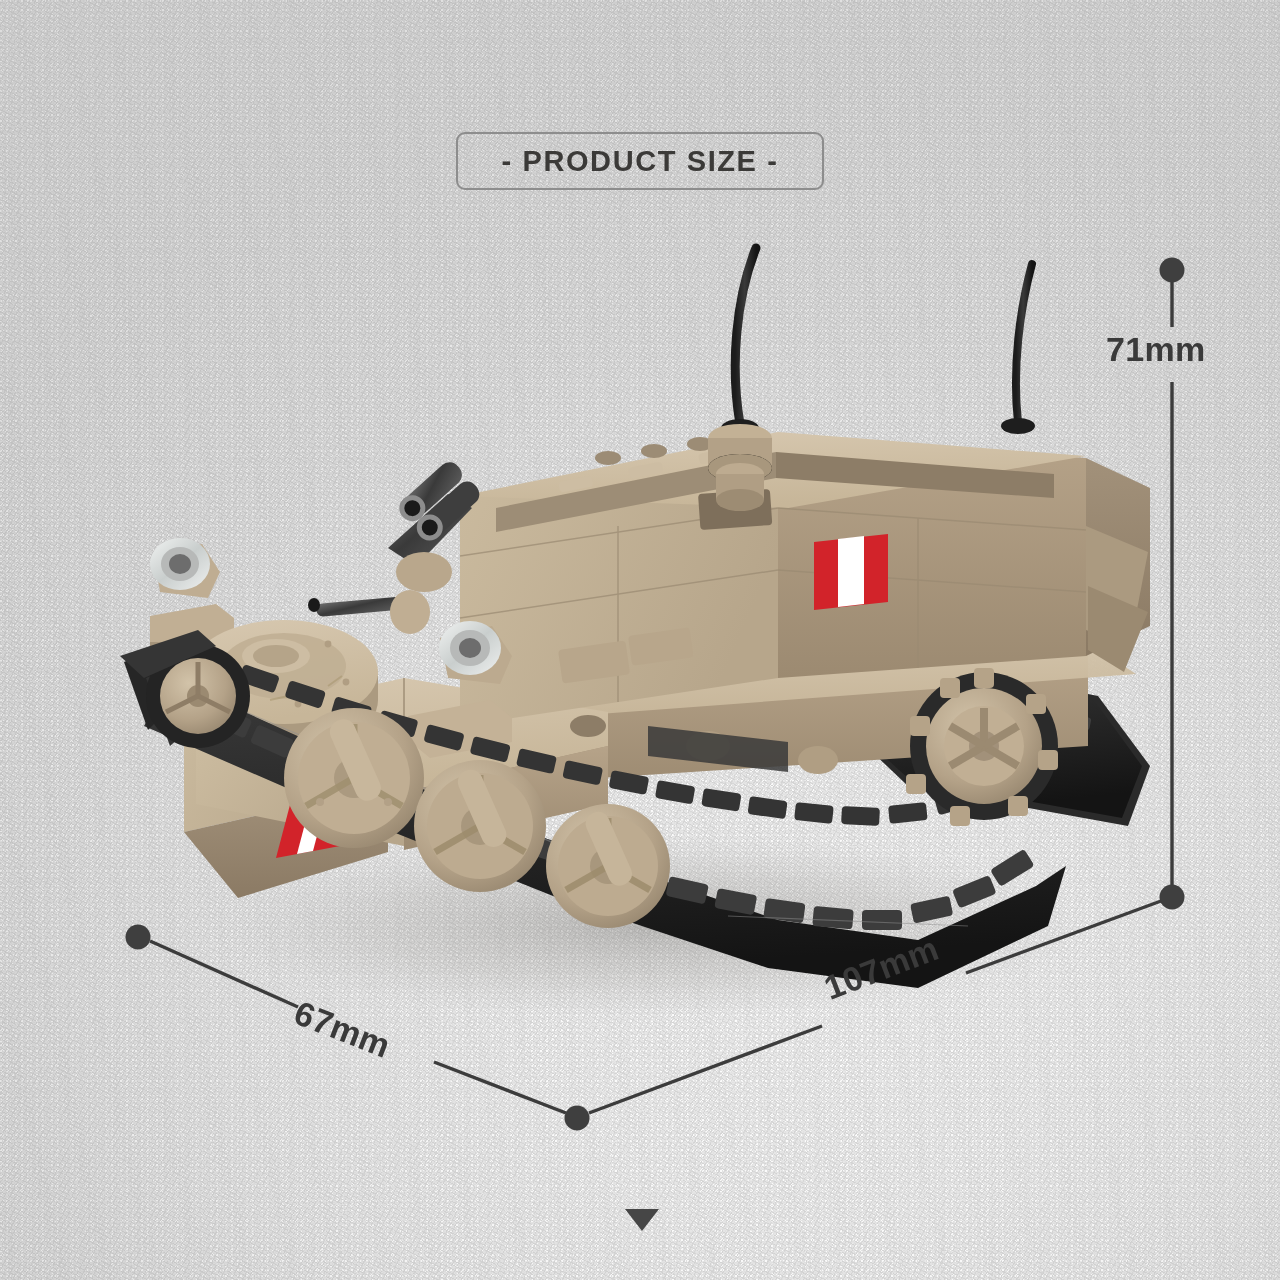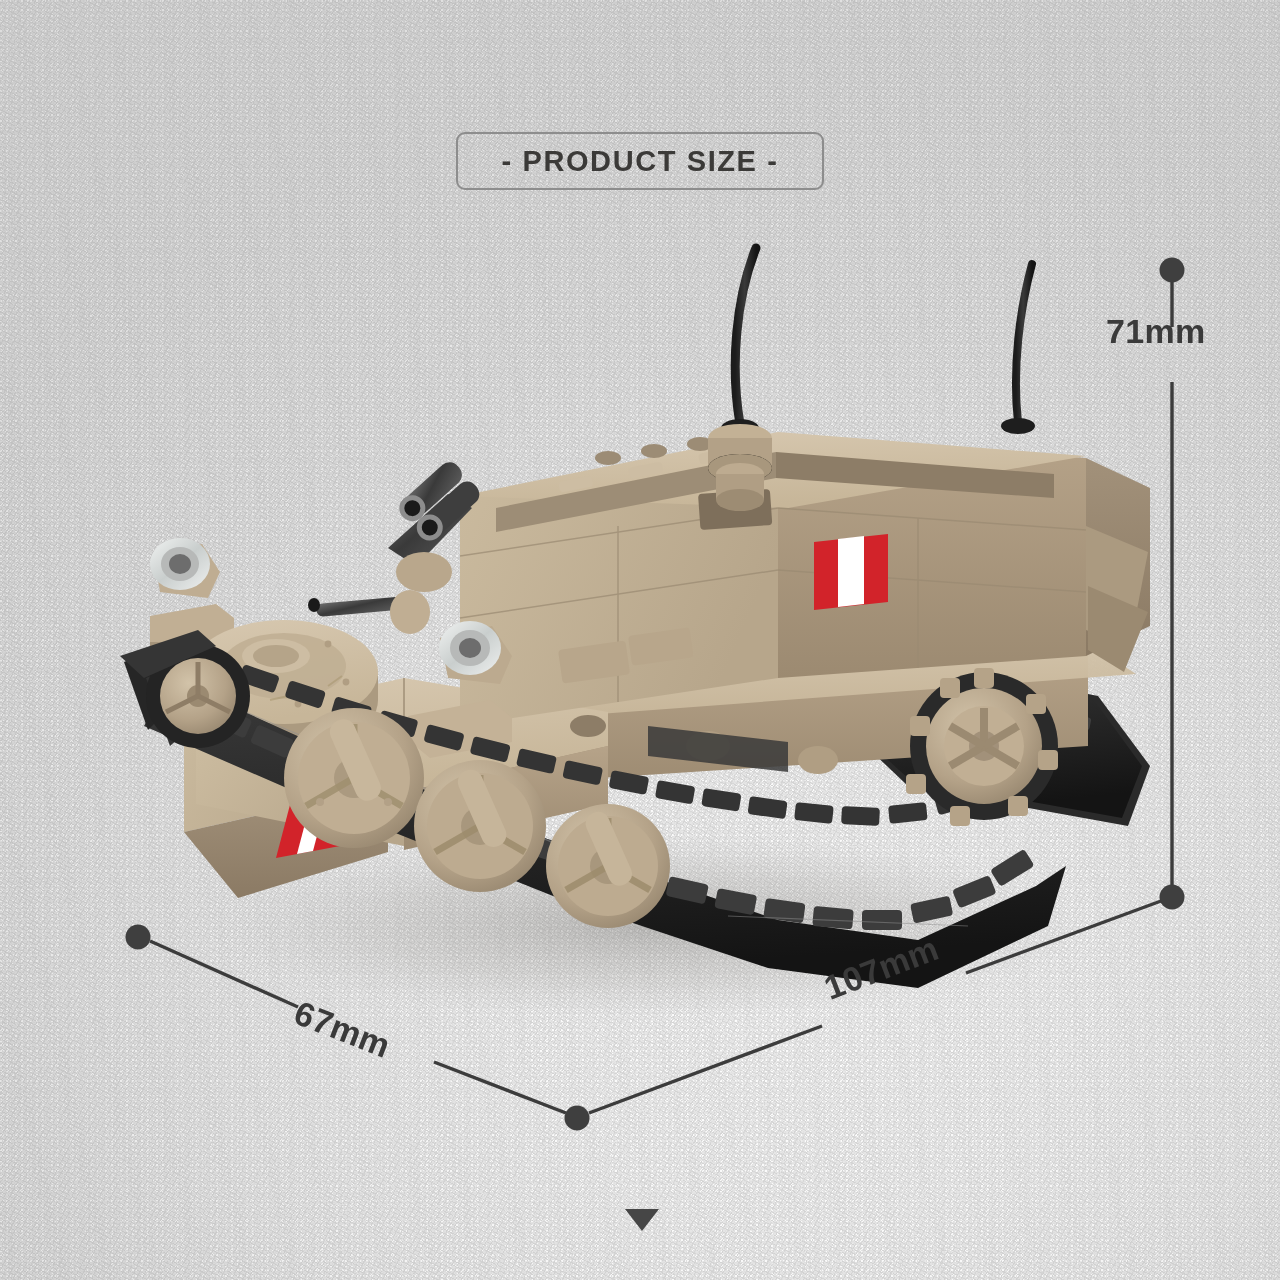--- a/index.html
+++ b/index.html
@@ -88,21 +88,21 @@
     inset: 0;
   }
   .dim-label {
     position: absolute;
     font-size: 34px;
     font-weight: bold;
     color: #3a3a3a;
     white-space: nowrap;
     letter-spacing: .3px;
   }
-  #label-h  { left: 1106px; top: 312px; }
+  #label-h  { left: 1106px; top: 330px; }
   #label-w  { left: 296px;  top: 992px;  transform: rotate(21.2deg); transform-origin: left center; }
   #label-d  { left: 826px;  top: 970px;  transform: rotate(-21deg); transform-origin: left center; }
 
   
   .caret {
     position: absolute;
     left: 625px;
     top: 1209px;
     width: 0;
     height: 0;

